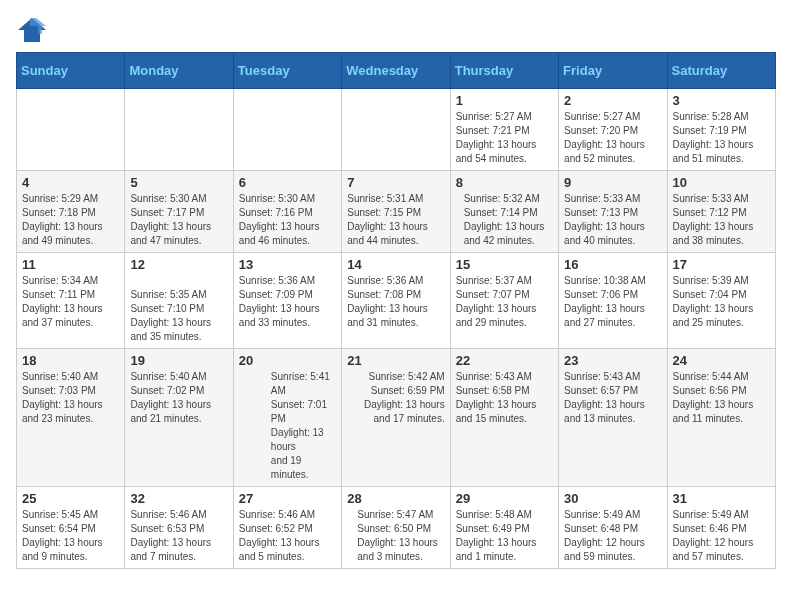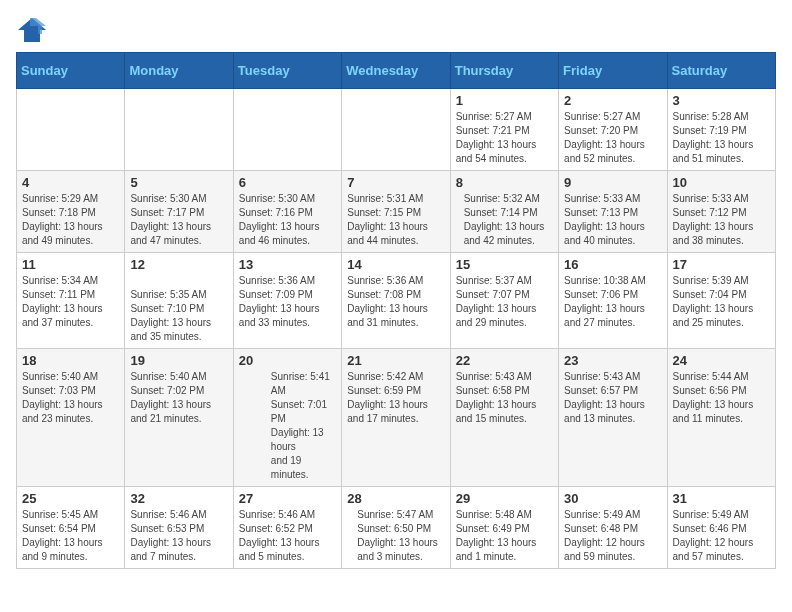--- a/index.html
+++ b/index.html
@@ -264,21 +264,21 @@
         </td>
         <td>
           <span class="day-number">20</span>
           <div class="day-info" style="white-space: pre-line; margin-left: 32px;">Sunrise: 5:41 AM
 Sunset: 7:01 PM
 Daylight: 13 hours
 and 19 minutes.</div>
         </td>
         <td>
           <span class="day-number">21</span>
-          <div class="day-info" style="white-space: pre-line;">Sunrise: 5:42 AM
+          <div class="day-info" style="white-space: pre-line; text-align: right;">Sunrise: 5:42 AM
 Sunset: 6:59 PM
 Daylight: 13 hours
 and 17 minutes.</div>
         </td>
         <td>
           <span class="day-number">22</span>
           <div class="day-info" style="white-space: pre-line;">Sunrise: 5:43 AM
 Sunset: 6:58 PM
 Daylight: 13 hours
 and 15 minutes.</div>

